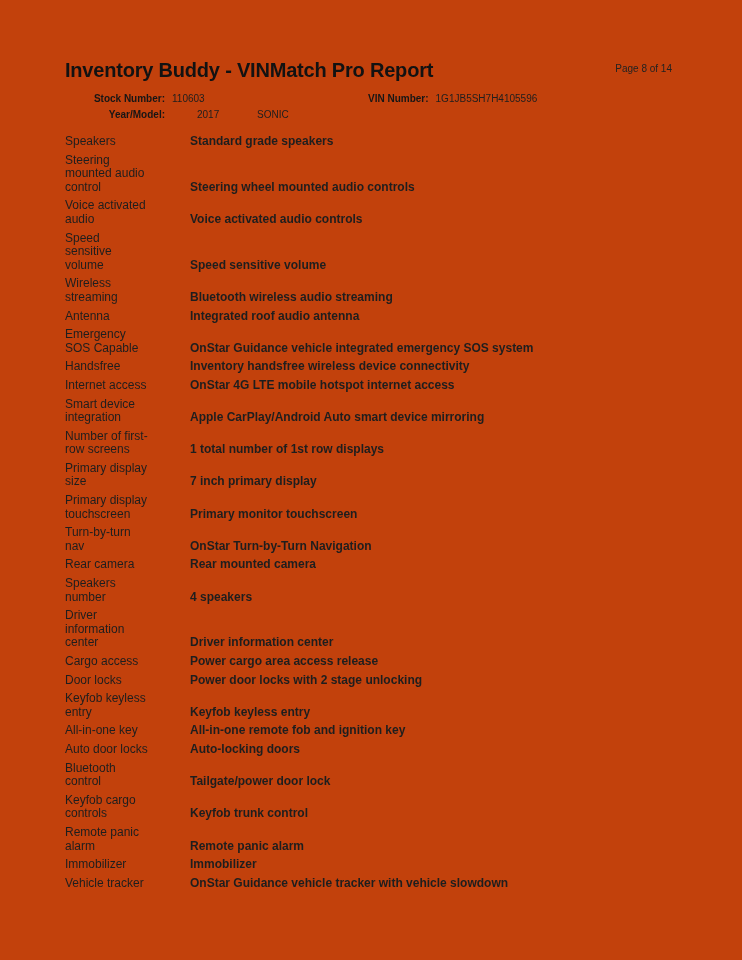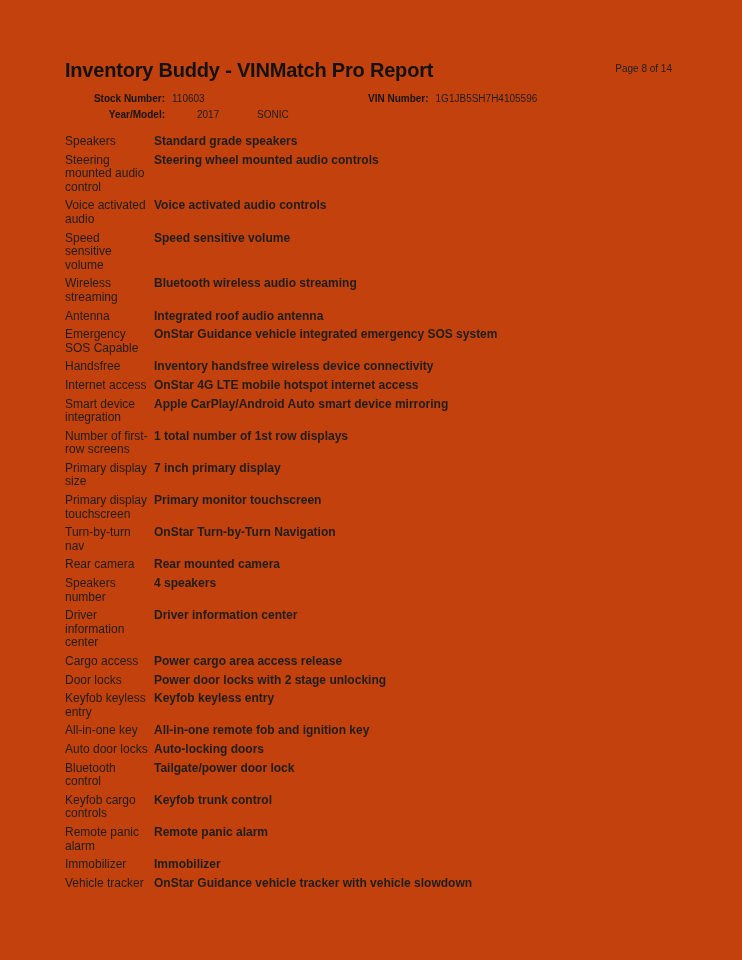--- a/index.html
+++ b/index.html
@@ -74,21 +74,22 @@
     margin: 12px 0 0 65px;
     width: 580px;
     display: flex;
     flex-direction: column;
     gap: 5px;
     font-size: 12px;
     line-height: 13.6px;
   }
   .feature-row {
     display: flex;
-    align-items: flex-start;
+    align-items: flex-end;
+    gap: 36px;
   }
   .feature-label {
     flex: 0 0 84px;
     width: 84px;
     color: #1e1e1e;
   }
   .feature-value {
     margin-left: 5px;
     color: #1e1e1e;
     font-weight: bold;

